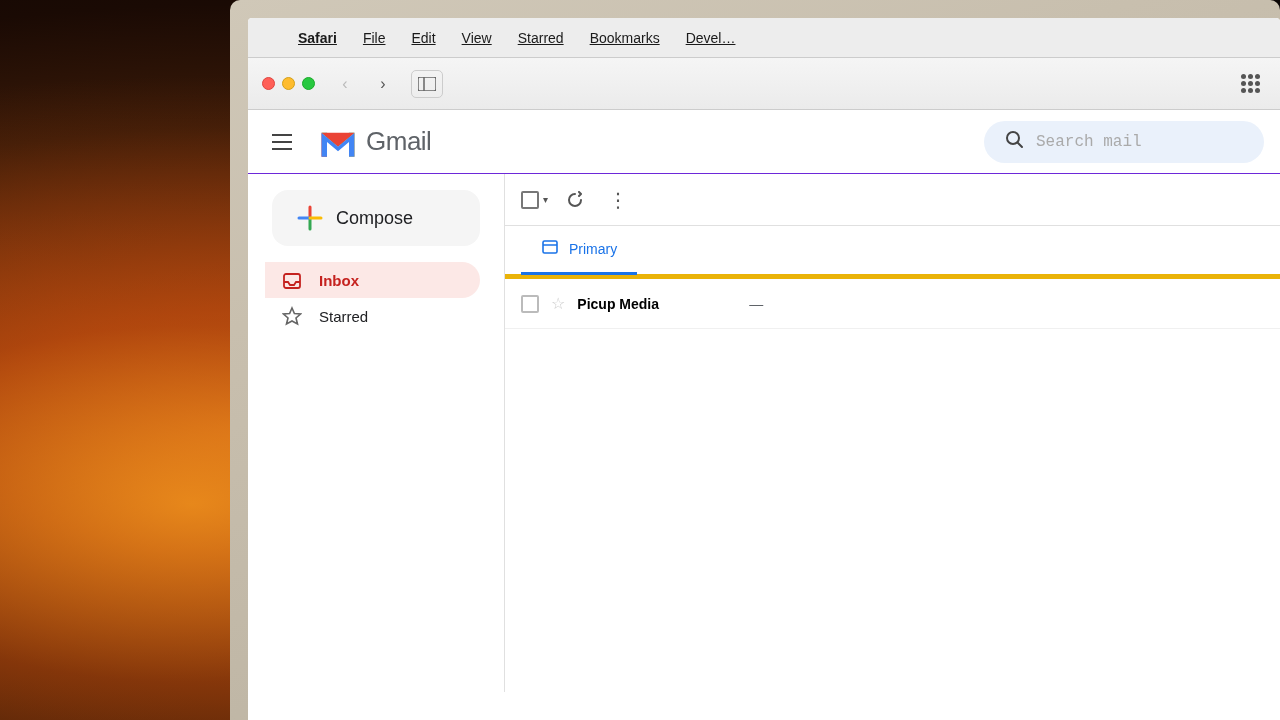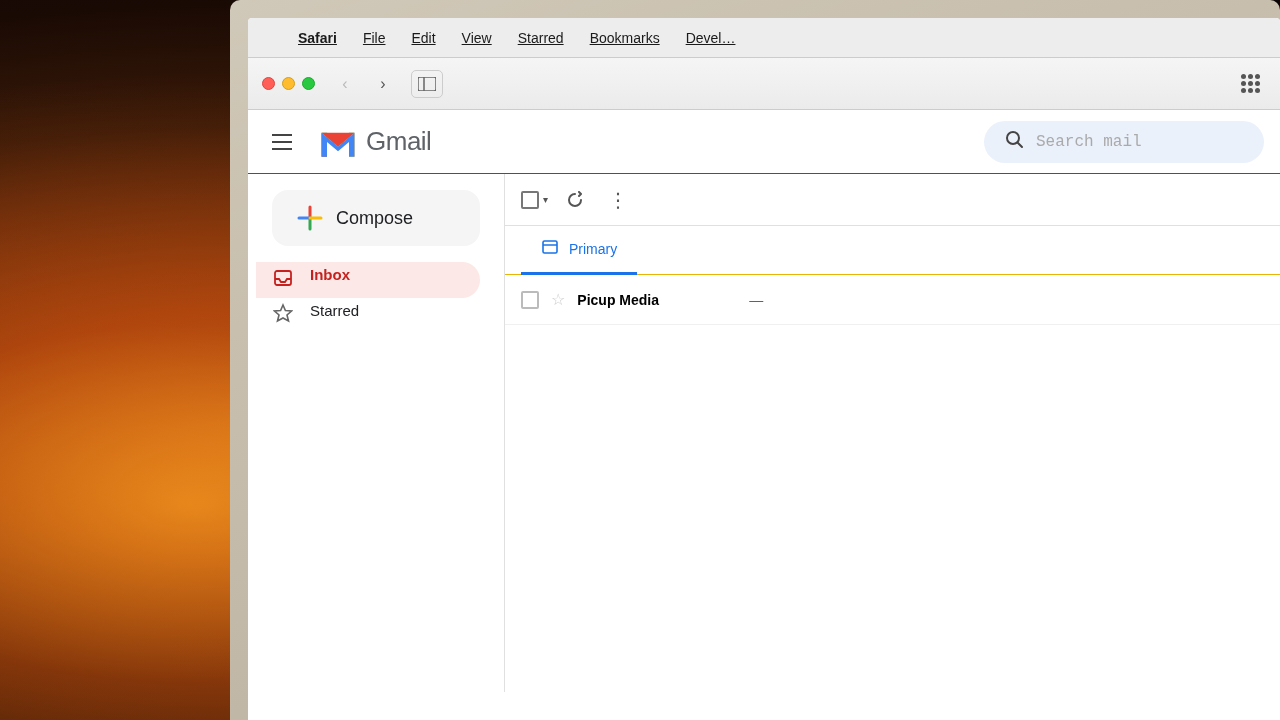--- a/index.html
+++ b/index.html
@@ -265,28 +265,29 @@
       cursor: pointer;
       font-size: 18px;
       font-weight: 400;
       color: #202124;
       width: calc(100% - 32px);
     }
 
     
     .nav-item {
       display: flex;
-      align-items: flex-start;
+      align-items: center;
       gap: 16px;
       padding: 4px 16px 4px 16px;
       min-height: 36px;
       cursor: pointer;
       border-radius: 0 20px 20px 0;
       margin-right: 16px;
       font-size: 15px;
+      margin-left: 9px;
     }
     .nav-item.active {
       background: #fce8e6;
       font-weight: 600;
     }
     .nav-item.active .nav-label { color: #c5221f; }
 
     .nav-icon {
       width: 22px;
       height: 22px;
@@ -355,21 +356,21 @@
       font-size: 20px;
       color: #555;
       padding: 4px 6px;
       border-radius: 50%;
       display: flex;
       align-items: center;
     }
 
     .email-tabs {
       display: flex;
-      border-bottom: 1px solid #eab308;
+      border-bottom: 5px solid #eab308;
       padding: 0 16px;
       gap: 0;
     }
 
     .email-tab {
       display: flex;
       align-items: center;
       gap: 10px;
       padding: 12px 20px;
       cursor: pointer;

